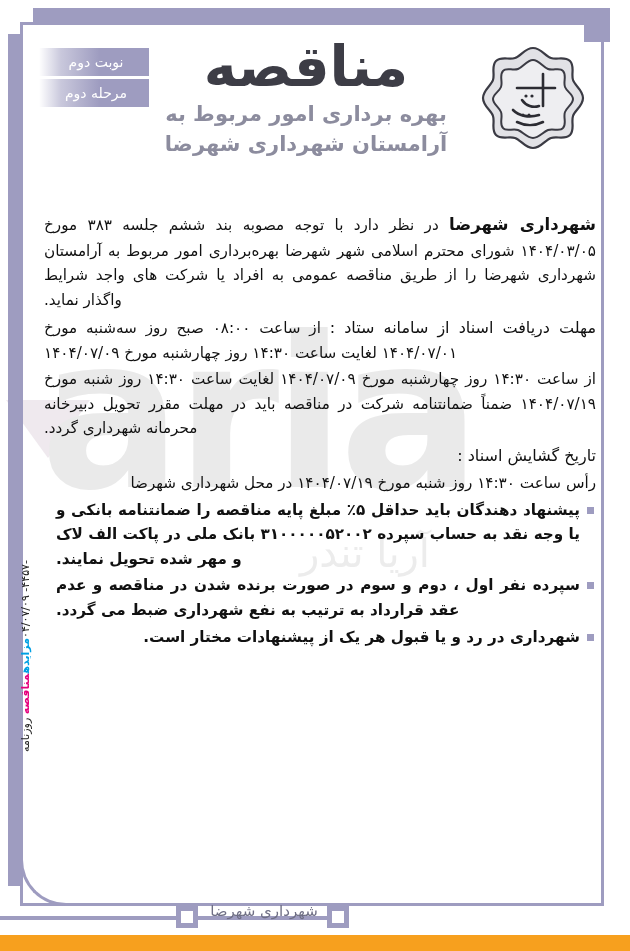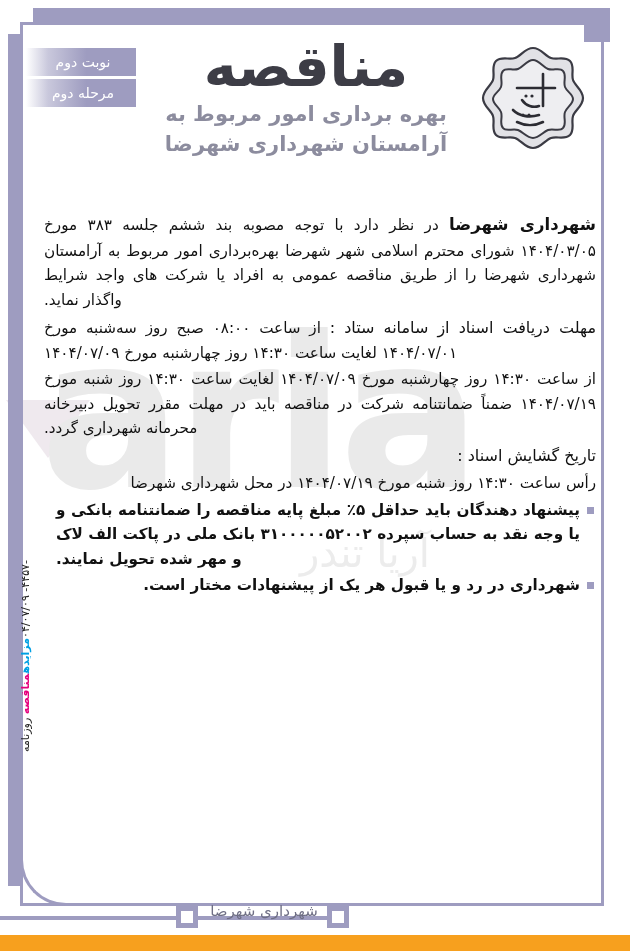--- a/index.html
+++ b/index.html
@@ -223,21 +223,21 @@
     font-size: 21px;
     font-weight: bold;
     color: #8c8c9e;
     line-height: 1.45;
     direction: rtl;
   }
 
   
   #badges {
     position: absolute;
-    left: 3px;
+    left: 16px;
     top: 18px;
     width: 110px;
     z-index: 4;
     direction: rtl;
   }
   .badge {
     height: 28px;
     line-height: 28px;
     text-align: center;
     color: #ffffff;
@@ -382,20 +382,21 @@
 
 
     <p class="para-just">از ساعت ۱۴:۳۰ روز چهارشنبه مورخ ۱۴۰۴/۰۷/۰۹ لغایت ساعت ۱۴:۳۰ روز شنبه مورخ ۱۴۰۴/۰۷/۱۹ ضمناً ضمانتنامه شرکت در مناقصه باید در مهلت مقرر تحویل دبیرخانه محرمانه شهرداری گردد.</p>
 
     <p class="para-just-r"><span class="heading-line">تاریخ گشایش اسناد :</span></p>
 
     <p class="para-just-r">رأس ساعت ۱۴:۳۰ روز شنبه مورخ ۱۴۰۴/۰۷/۱۹ در محل شهرداری شهرضا</p>
 
     <ul class="bullets">
       <li><span>پیشنهاد دهندگان باید حداقل ۵٪ مبلغ پایه مناقصه را ضمانتنامه بانکی و یا وجه نقد به حساب سپرده ۳۱۰۰۰۰۰۵۲۰۰۲ بانک ملی در پاکت الف لاک و مهر شده تحویل نمایند.</span></li>
+      <li><span>سپرده نفر اول ، دوم و سوم در صورت برنده شدن در مناقصه و عدم عقد قرارداد به ترتیب به نفع شهرداری ضبط می گردد.</span></li>
       <li class="last"><span>شهرداری در رد و یا قبول هر یک از پیشنهادات مختار است.</span></li>
     </ul>
   </div>
 
   <div id="footer-rule"></div>
   <div class="footer-sq" id="footer-sq-a"></div>
   <div class="footer-sq" id="footer-sq-b"></div>
   <div id="footer-label">شهرداری شهرضا</div>
 
   <div id="orange-strip"></div>

